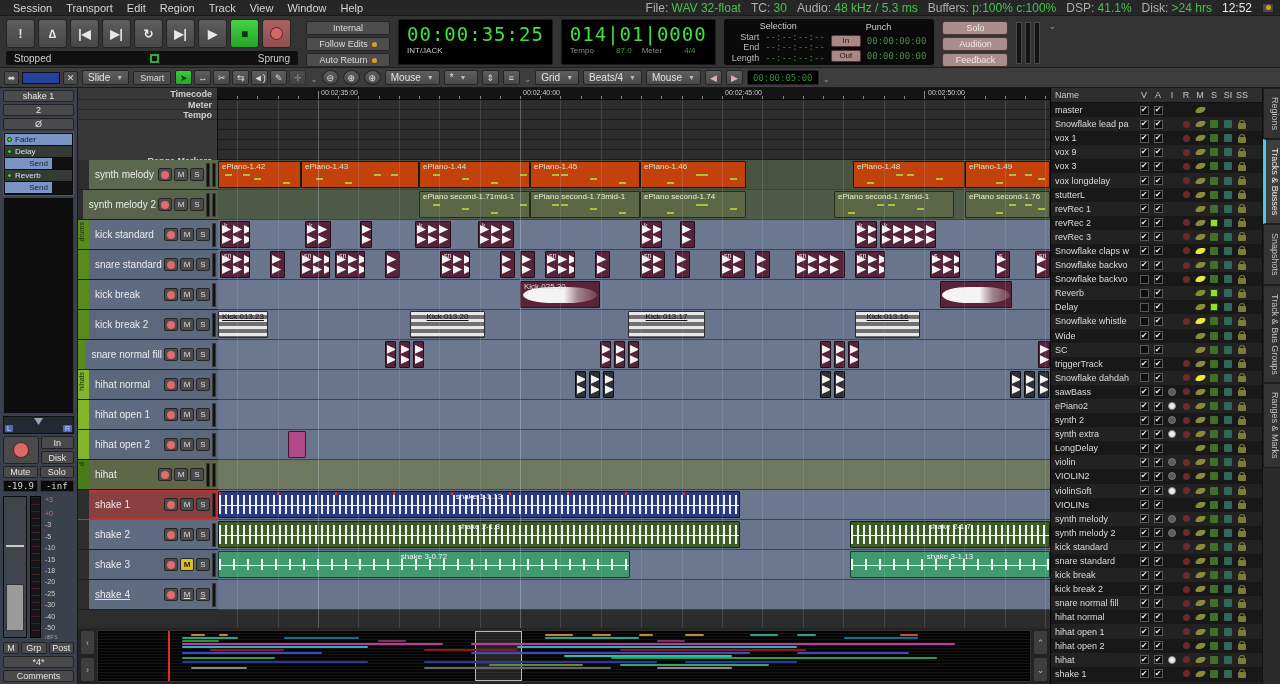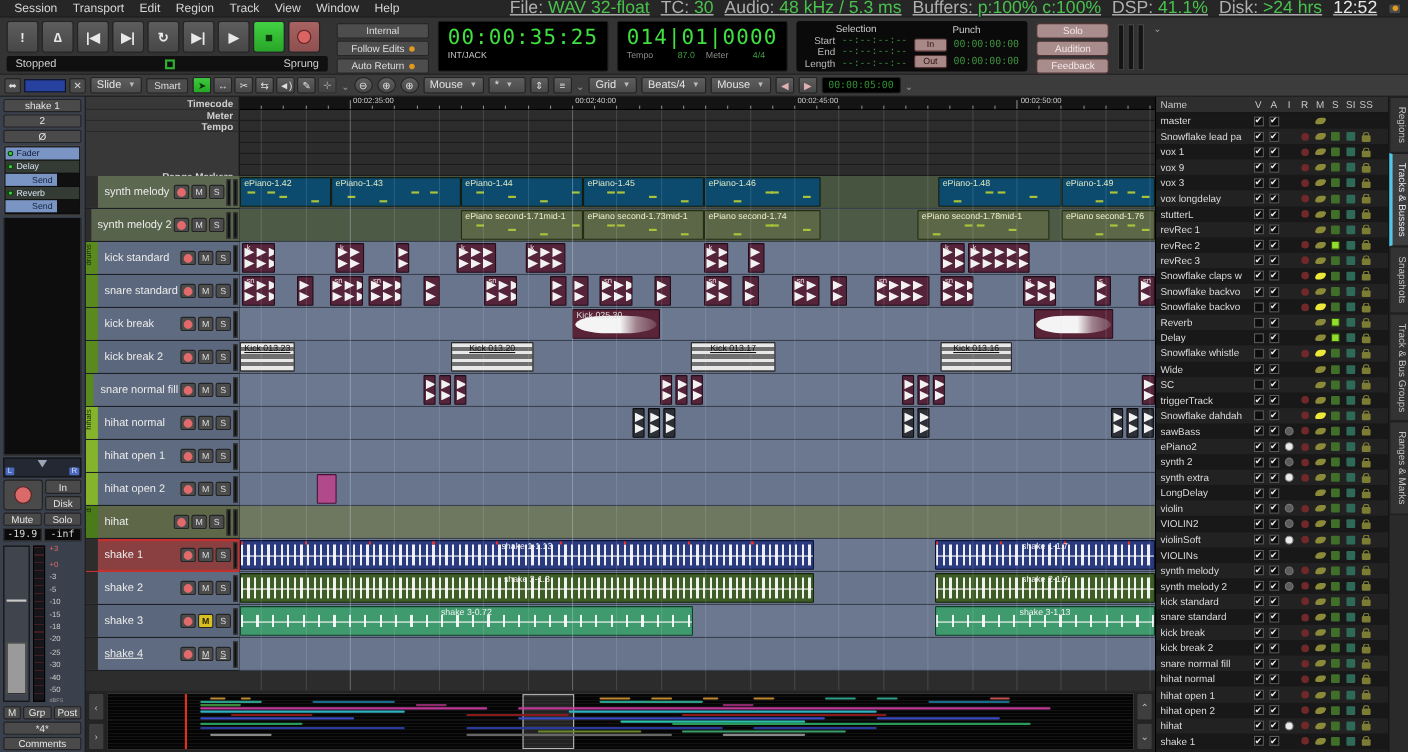--- a/index.html
+++ b/index.html
@@ -5,21 +5,21 @@
   * { margin:0; padding:0; box-sizing:border-box; }
   html,body { width:1280px; height:684px; overflow:hidden; background:#2a2a2a;
     font-family:"Liberation Sans", sans-serif; color:#ddd; }
   .abs { position:absolute; }
   #app { position:relative; width:1280px; height:684px; background:#2e2e2e; }
 
   
   #menubar { left:0; top:0; width:1280px; height:16px; background:#262626;
     display:flex; align-items:center; padding:0 6px; border-bottom:1px solid #1a1a1a; }
   .menu-item { font-size:11px; color:#d6d6d6; padding:0 7px; cursor:default; }
-  #statusbar { margin-left:auto; display:flex; align-items:center; gap:10px; font-size:16px;text-decoration:underline; }
+  #statusbar { margin-left:auto; display:flex; align-items:center; gap:10px; font-size:12px; }
   .st-label { color:#b0b0b0; }
   .st-value { color:#49c24d; }
   #status-clock { color:#e8e8e8; }
   .mini-led-btn { width:12px; height:10px; background:#4a4a4a; border:1px solid #222;
     border-radius:2px; display:flex; align-items:center; justify-content:center; }
   .mini-led-btn i { width:5px; height:5px; border-radius:50%; background:#e09a20; display:block; }
 
   
   #transport { left:0; top:16px; width:1280px; height:52px; background:#333333;
     border-bottom:1px solid #1e1e1e; display:flex; align-items:flex-start; padding:3px 4px 0 6px; gap:8px; }
@@ -144,21 +144,21 @@
   #canvas-tracks { position:absolute; left:0; top:72px; width:832px; height:468px; }
   .trow { position:absolute; left:0; width:832px; height:30px; border-bottom:1px solid #39404e; }
   .bg-midi { background:#47543f; } .bg-midi2 { background:#4d5a45; }
   .bg-a { background:#6b7890; } .bg-b { background:#68758c; }
   .bg-hh { background:#6e7760; }
   #gridlines { position:absolute; left:0; top:12px; width:832px; height:528px; pointer-events:none; }
   .gline { position:absolute; top:0; bottom:0; width:1px; background:rgba(215,225,240,.14); }
   .gline.major { background:rgba(220,230,245,.30); }
   .region { position:absolute; top:1px; height:27px; border-radius:1px; overflow:hidden; }
   .region .rlabel { position:absolute; top:0; left:3px; font-size:8px; white-space:nowrap; z-index:3; }
-  .rg-midi { background:#0c4a6e; border:1px solid #141c10; }
+  .rg-midi { background:#c2410c; border:1px solid #141c10; }
   .rg-midi .rlabel { color:#d9e6c4; }
   .rg-midi2 { background:#5b6747; border:1px solid #262c14; }
   .rg-midi2 .rlabel { color:#eeedc9; }
   .note-dash { position:absolute; width:7px; height:2px; background:#aac23a; }
   .rg-clip, .rg-clipdark { background:#55243a; border:1px solid #230d18; }
   .rg-clipdark { background:#2e3038; border-color:#0d0e12; }
   .rg-clip .rlabel, .rg-clipdark .rlabel { color:#f0e0e8; font-size:7px; }
   .wedge { position:absolute; top:2px; bottom:2px; width:10px; }
   .wedge:before, .wedge:after { content:""; position:absolute; left:0; width:100%; height:42%;
     background:#f2f2f2; clip-path:polygon(0 0,0 100%,92% 50%); }
@@ -1034,26 +1034,20 @@
           <div class="region rg-pink" style="left: 70px; width: 18px;"></div>
         </div>
         <div class="trow bg-hh" style="top: 300px;"></div>
         <div class="trow bg-a" style="top: 330px;">
           <div class="region rg-navy" style="left: 0px; width: 522px;">
             <span class="rlabel">shake 1-1.13</span>
             <div class="wave"></div>
             <div class="wcenter"></div>
             <div class="redticks"></div>
           </div>
-          <div class="region rg-navy" style="left: 632px; width: 200px;">
-            <span class="rlabel">shake 1-1.7</span>
-            <div class="wave"></div>
-            <div class="wcenter"></div>
-            <div class="redticks"></div>
-          </div>
         </div>
         <div class="trow bg-b" style="top: 360px;">
           <div class="region rg-wavegreen" style="left: 0px; width: 522px;">
             <span class="rlabel">shake 2-1.8</span>
             <div class="wave"></div>
             <div class="wcenter"></div>
           </div>
           <div class="region rg-wavegreen" style="left: 632px; width: 200px;">
             <span class="rlabel">shake 2-1.7</span>
             <div class="wave"></div>

